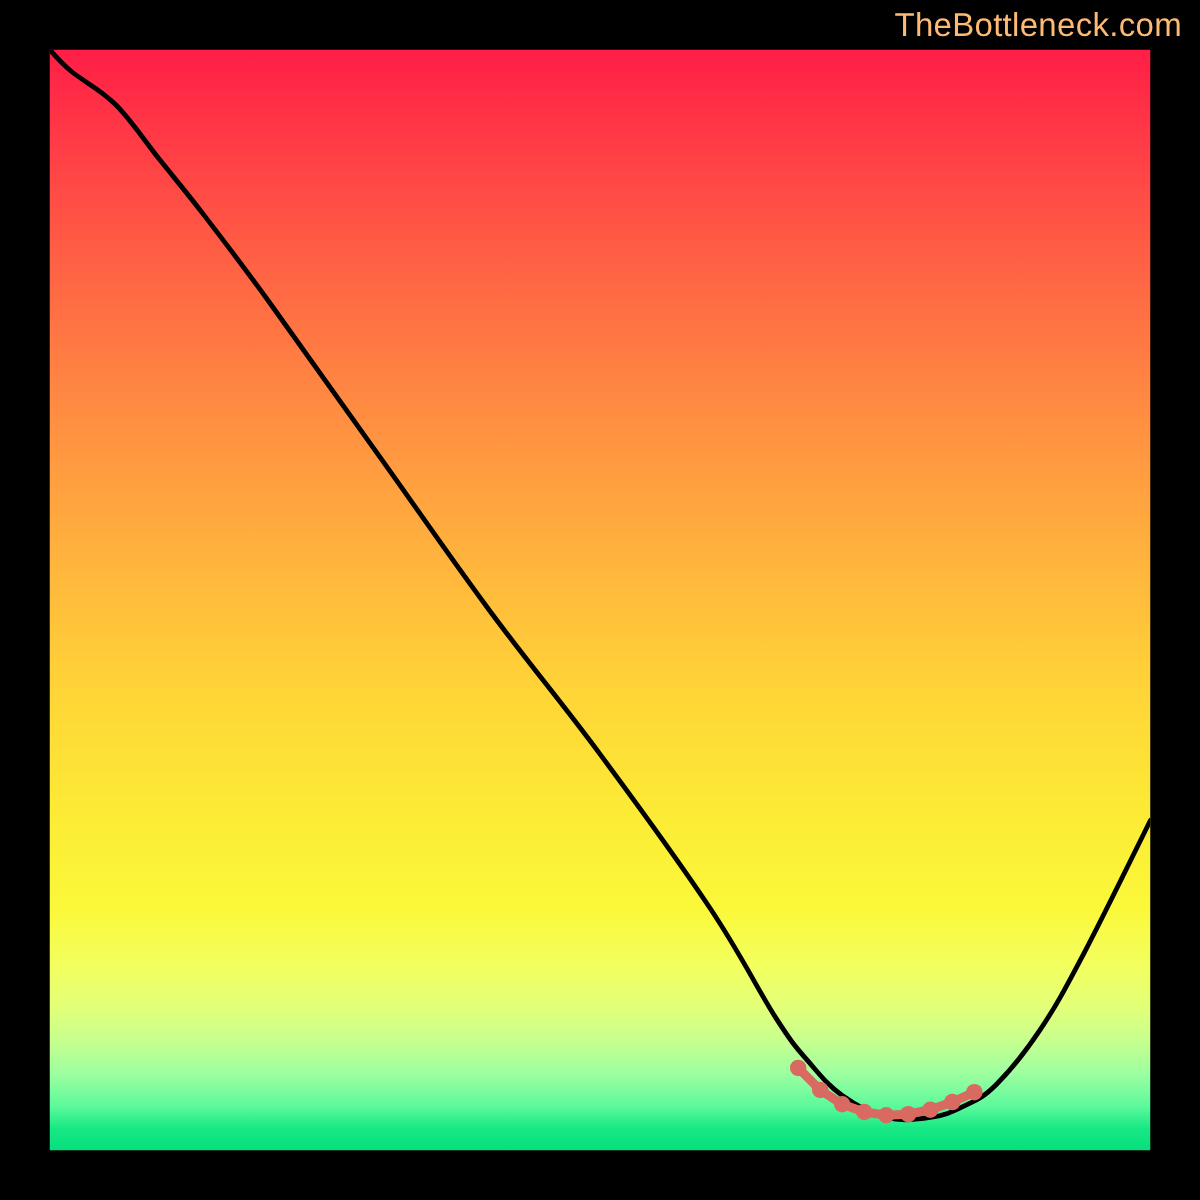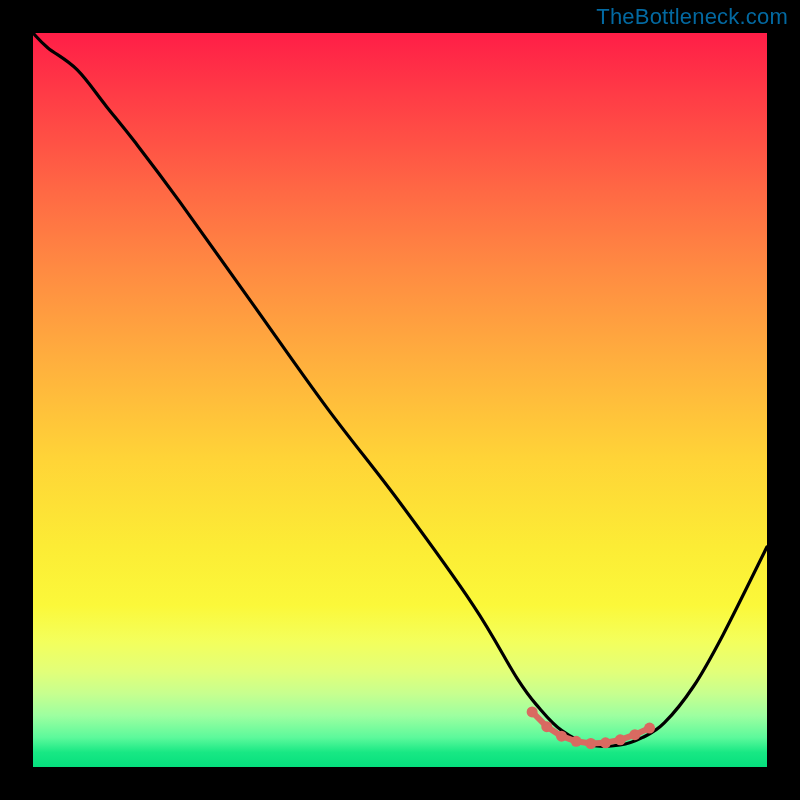--- a/index.html
+++ b/index.html
@@ -13,21 +13,21 @@
   .container {
     position: relative;
     width: 800px;
     height: 800px;
     background: #000;
   }
   .watermark {
     position: absolute;
     top: 4px;
     right: 12px;
-    color: #0369a1;
+    color: #fdba74;
     font-size: 22px;
     font-weight: 500;
     z-index: 20;
     letter-spacing: 0.2px;
   }
   .plot-area {
     position: absolute;
     left: 33px;
     top: 33px;
     width: 734px;

